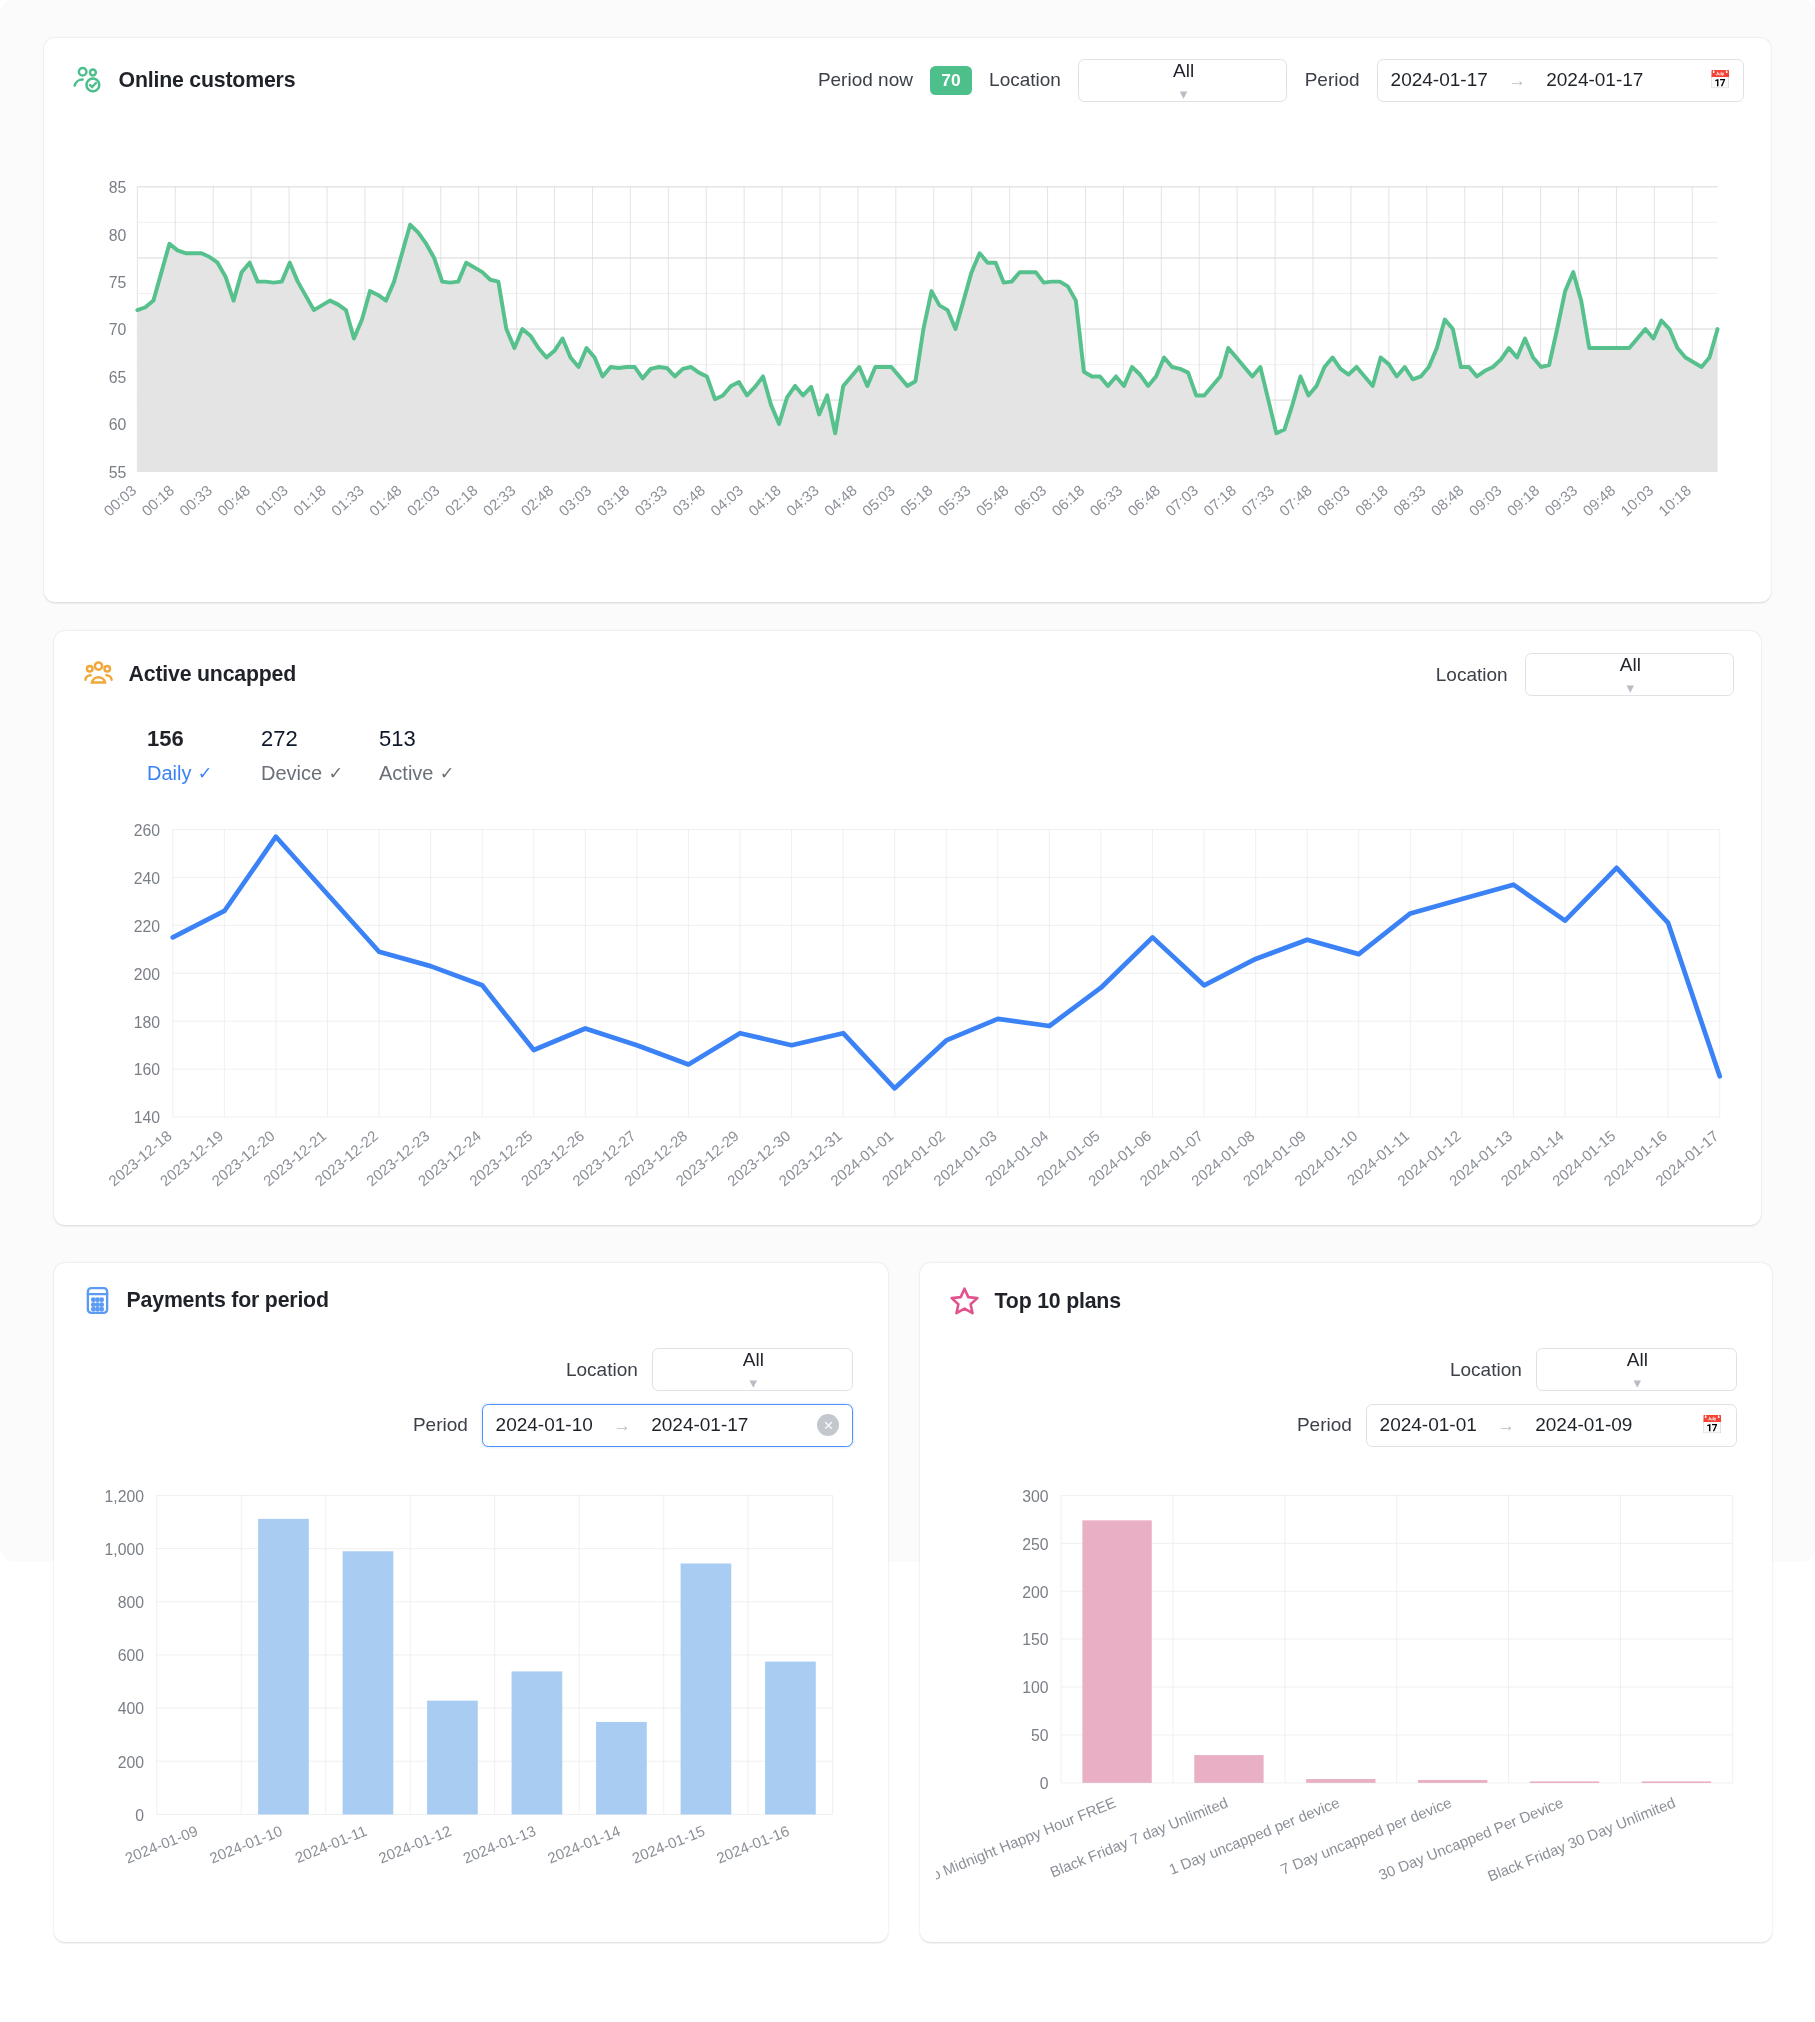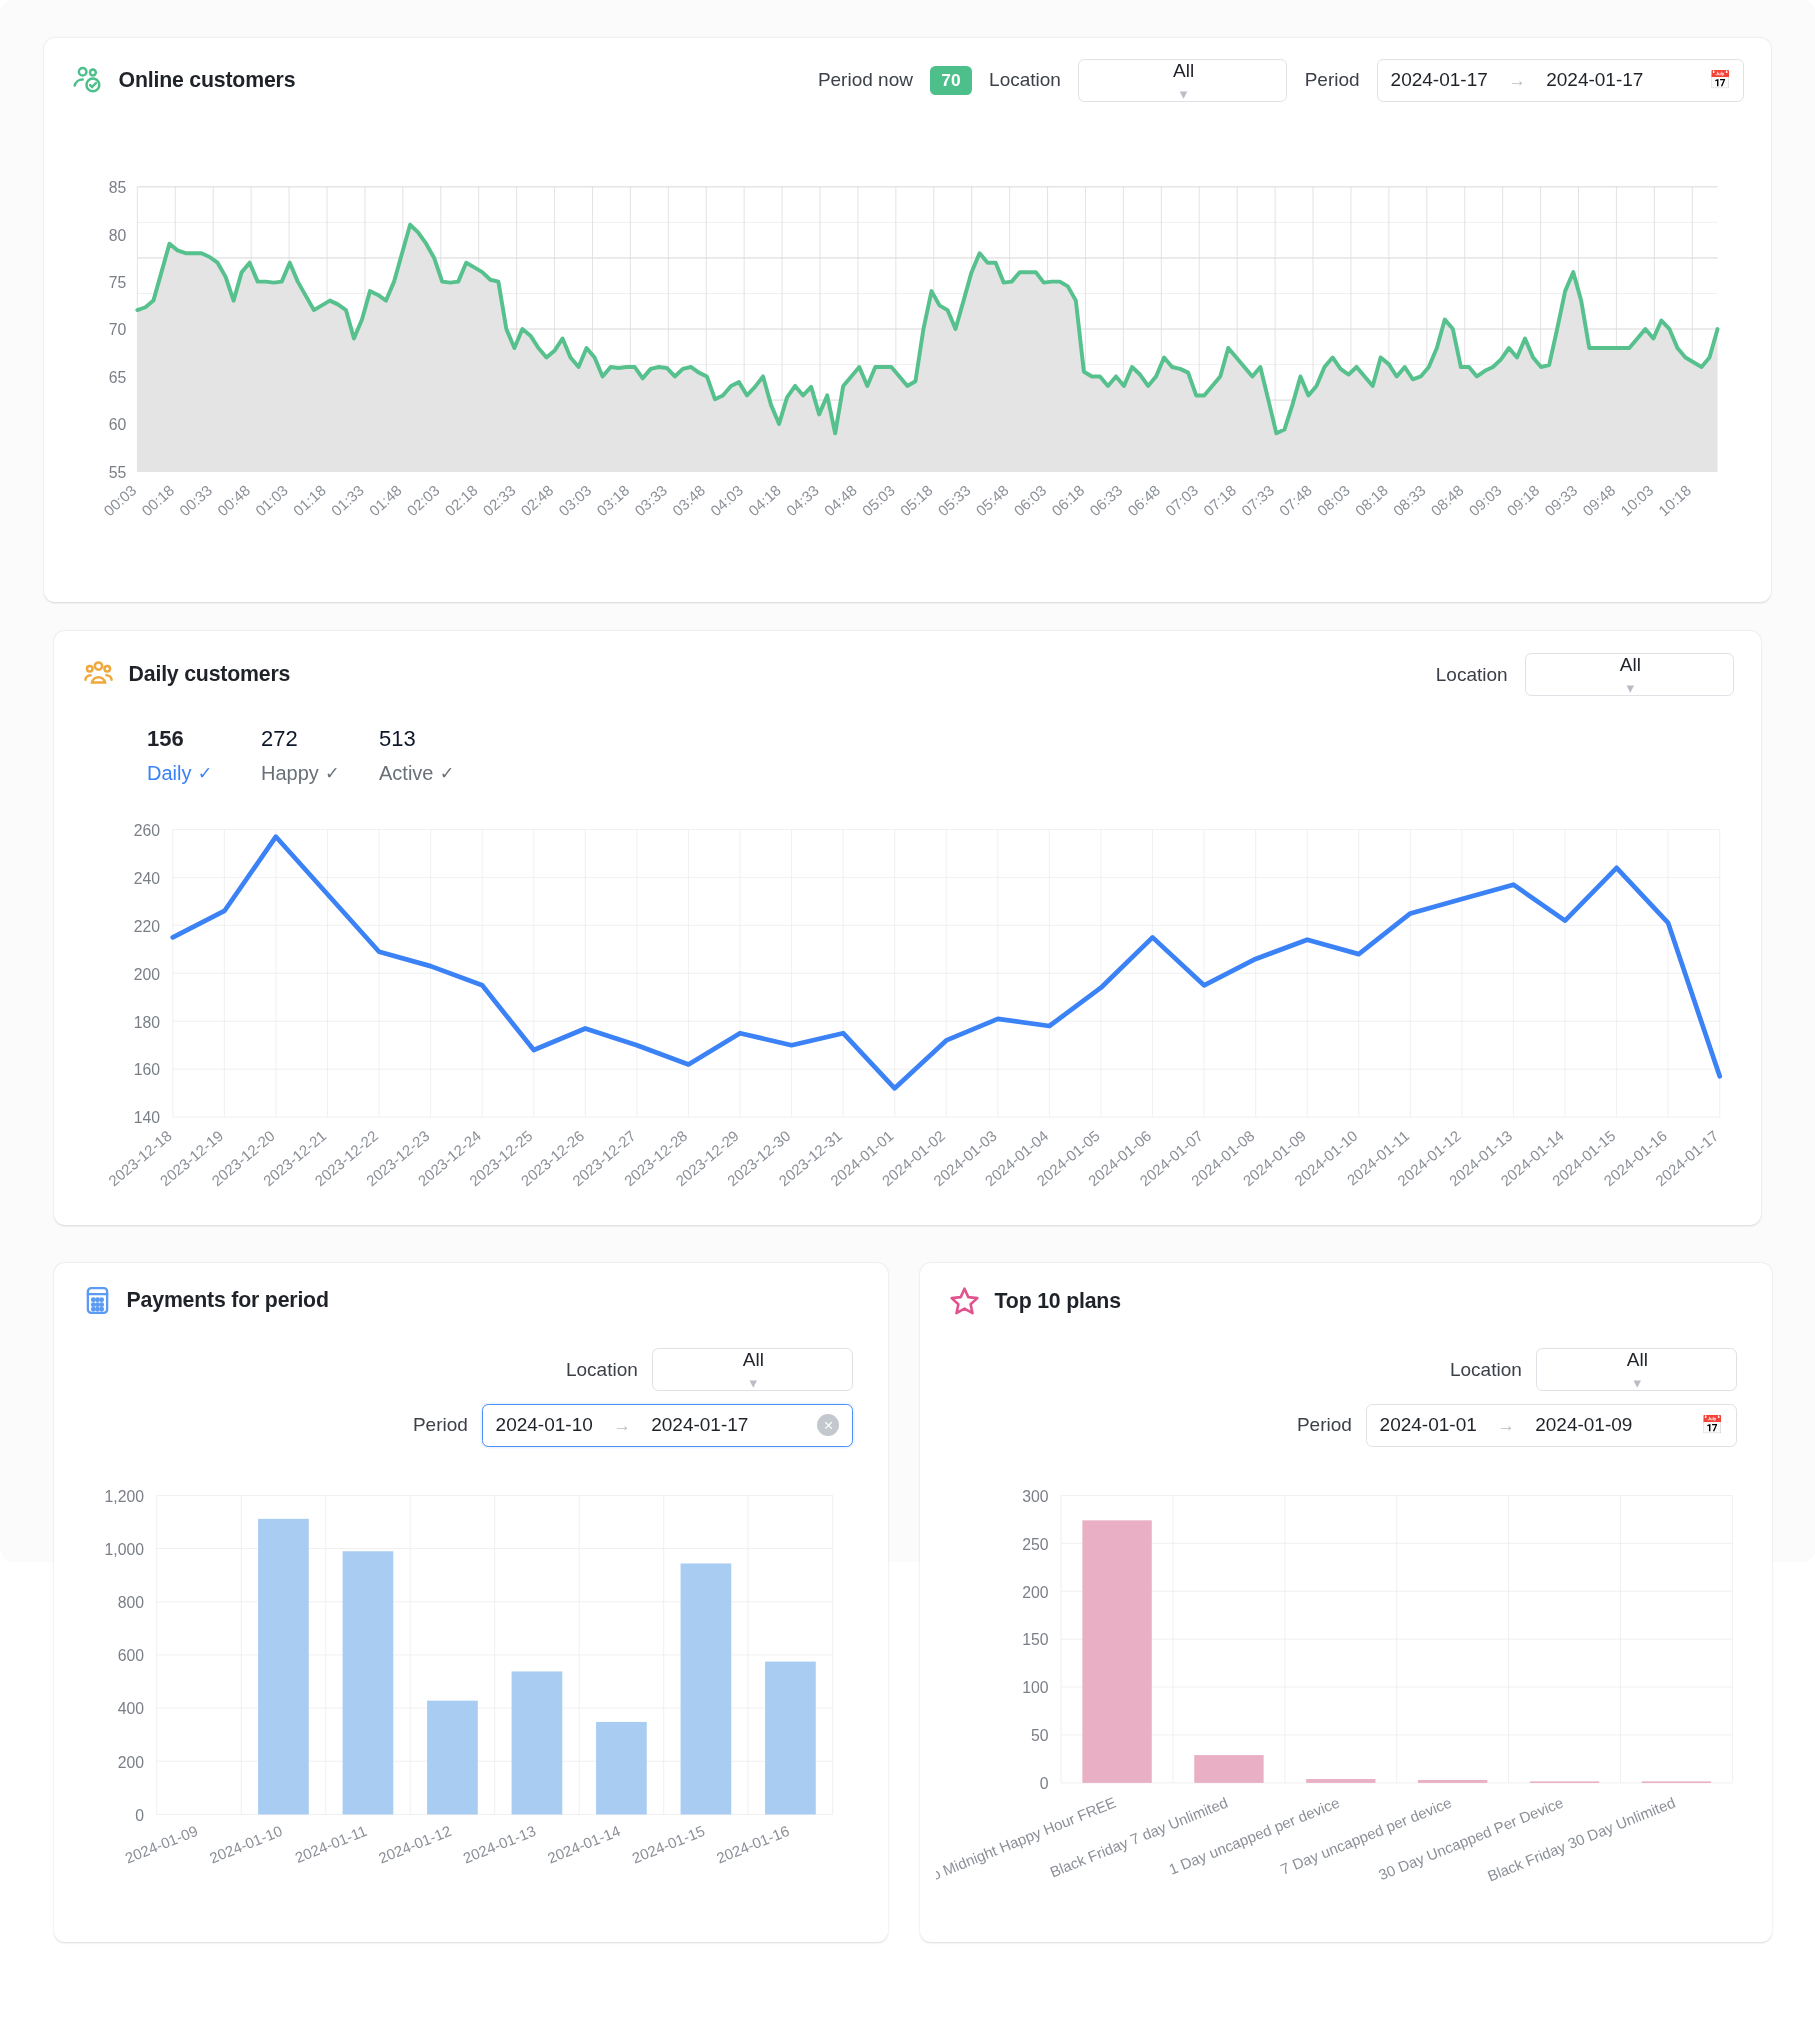--- a/index.html
+++ b/index.html
@@ -224,42 +224,42 @@
       <span>
         <svg width="35" height="35" viewBox="0 0 24 24" fill="none" stroke="#f0a83c" stroke-width="1.7" stroke-linecap="round">
           <circle cx="12" cy="6.2" r="2.5"></circle>
             <circle cx="6" cy="8" r="1.9"></circle>
             <circle cx="18" cy="8" r="1.9"></circle>
           <path d="M7.5 17.5a4.6 4.6 0 0 1 9 0z"></path>
             <path d="M3 15.6a3.6 3.6 0 0 1 3.6-3.1"></path>
             <path d="M21 15.6a3.6 3.6 0 0 0-3.6-3.1"></path>
         </svg>
       </span>
-      <span class="card-title">Daily customers</span>
+      <span class="card-title">Active uncapped</span>
       <div class="head-right">
         <span class="lbl">Location</span>
         <div class="select" style="min-width:209px;">
           <span>All</span>
           <span class="chev">▾</span>
         </div>
       </div>
     </div>
 
     <div style="position:absolute;left:93px;top:95px;display:flex;gap:3px;">
       <div style="width:111px;">
         <div class="stat-num">156</div>
         <div style="margin-top:9.5px;display:flex;align-items:center;">
           <span class="stat-lbl active">Daily</span>
           <span class="check active">✓</span>
         </div>
       </div>
       <div style="width:115px;">
         <div class="stat-num dim">272</div>
         <div style="margin-top:9.5px;display:flex;align-items:center;">
-          <span class="stat-lbl">Happy</span>
+          <span class="stat-lbl">Device</span>
           <span class="check">✓</span>
         </div>
       </div>
       <div style="width:126px;">
         <div class="stat-num dim">513</div>
         <div style="margin-top:9.5px;display:flex;align-items:center;">
           <span class="stat-lbl">Active</span>
           <span class="check">✓</span>
         </div>
       </div>

